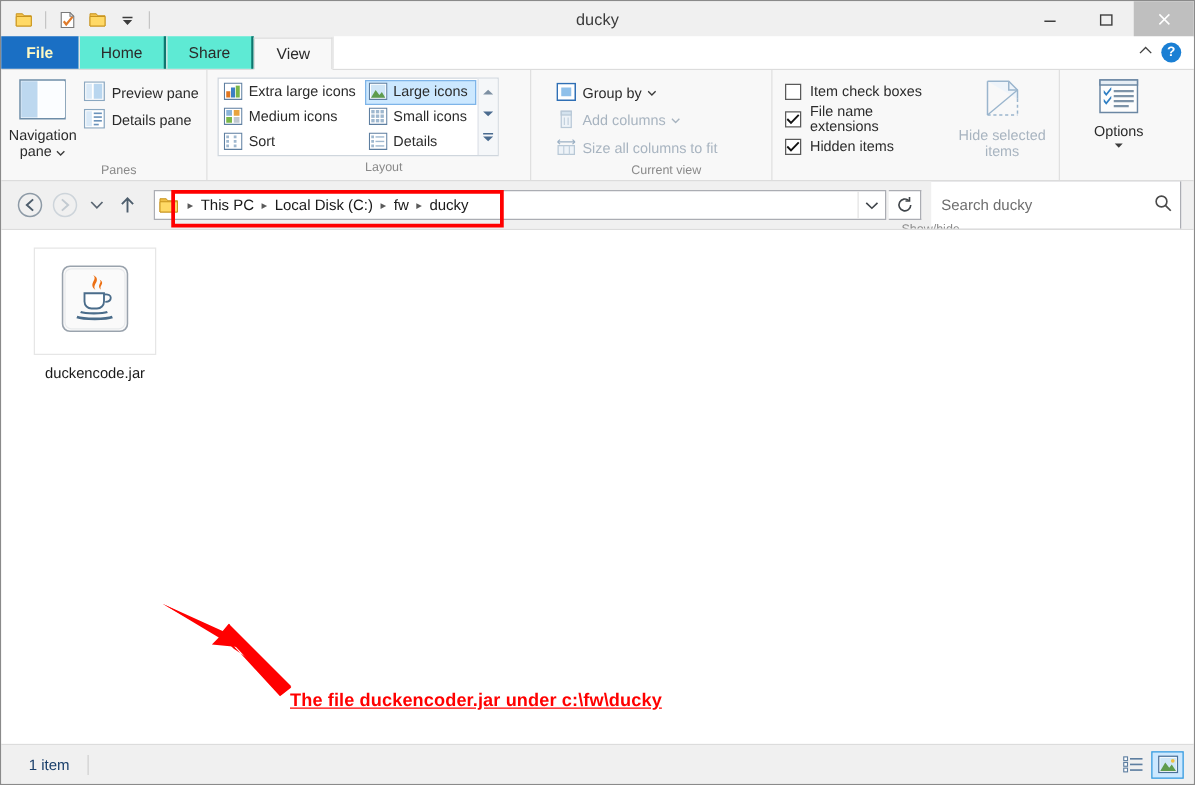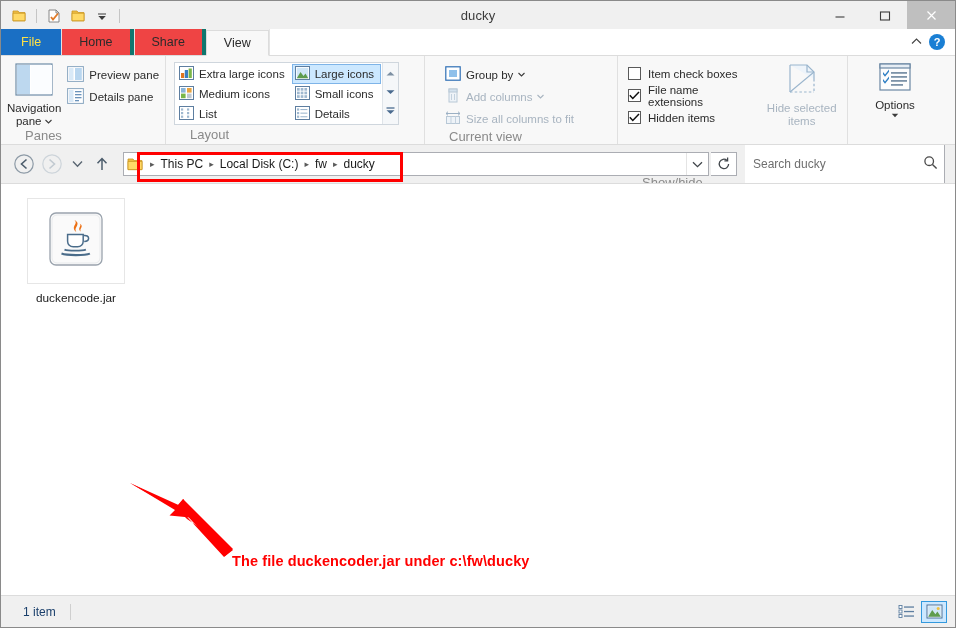--- a/index.html
+++ b/index.html
@@ -62,29 +62,30 @@
     display: flex; align-items: flex-end;
     position: relative;
     border-bottom: 1px solid #dcdcdc;
   }
   .tab {
     height: 26px;
     padding: 0 17px;
     display: flex; align-items: center;
     font-size: 12.5px;
     color: #2b2b2b;
-    background: #ef4444;
+    background: #5eead4;
     border-left: 1px solid #e4e4e4;
-    border-right: 4px solid #0f766e;
+    border-right: 2px solid #0f766e;
   }
   .tab.file {
     background: #1a6fc4;
-    color: #fde047;
+    color: #fef9c3;
     border: none;
     padding: 0 20px;
+    font-weight: bold;
   }
   .tab.active {
     background: #f8f8f8;
     border-top: 1px solid #dcdcdc;
     border-left: 1px solid #dcdcdc;
     border-right: 1px solid #dcdcdc;
     border-bottom: 1px solid #f8f8f8;
     margin-bottom: -1px;
     position: relative; z-index: 3;
   }
@@ -115,21 +116,22 @@
     border-right: 1px solid #e0e0e0;
     position: relative;
   }
   .rgroup-body {
     flex: 1;
     display: flex; align-items: flex-start;
     padding: 4px 6px 0 6px;
   }
   .rgroup-label {
     height: 17px;
-    font-size: 13px; color: #8a8a8a;
+    font-size: 10px; color: #8a8a8a;
+    text-align: center;
     line-height: 15px;
     padding-left: 24px;
   }
 
   
   .bigbtn {
     display: flex; flex-direction: column; align-items: center;
     width: 74px; padding-top: 3px;
     font-size: 11.5px; color: #2b2b2b;
     line-height: 13px; text-align: center;
@@ -283,20 +285,21 @@
     text-align: center;
   }
   .annotation-text {
     position: absolute;
     left: 231px; top: 369px;
     font-size: 14.5px;
     font-weight: bold;
     color: #ff0000;
     letter-spacing: 0.1px;
     white-space: nowrap;
+    text-decoration: underline;
   }
   .red-rect {
     position: absolute;
     left: 136px; top: 151px;
     width: 266px; height: 30px;
     border: 3px solid #ff0000;
     pointer-events: none;
     z-index: 20;
   }
   .arrow-svg {
@@ -512,21 +515,21 @@
                   <g fill="#9fb8cf">
                     <rect x="2" y="2.4" width="2.2" height="2.2"></rect>
                       <rect x="2" y="6" width="2.2" height="2.2"></rect>
                       <rect x="2" y="9.6" width="2.2" height="2.2"></rect>
                     <rect x="8" y="2.4" width="2.2" height="2.2"></rect>
                       <rect x="8" y="6" width="2.2" height="2.2"></rect>
                       <rect x="8" y="9.6" width="2.2" height="2.2"></rect>
                   </g>
                 </svg>
               </span>
-              <span>List</span>
+              <span>Sort</span>
             </div>
             <div class="gitem">
               <span>
                 <svg width="15" height="14" viewBox="0 0 15 14">
                   <rect x="0.5" y="0.5" width="14" height="13" fill="#fff" stroke="#5d7ea0" stroke-width="1"></rect>
                   <g fill="#9fb8cf">
                     <rect x="2" y="2.4" width="2.2" height="2.2"></rect>
                       <rect x="2" y="6" width="2.2" height="2.2"></rect>
                       <rect x="2" y="9.6" width="2.2" height="2.2"></rect>
                     <rect x="5.4" y="3" width="7" height="1.1"></rect>

